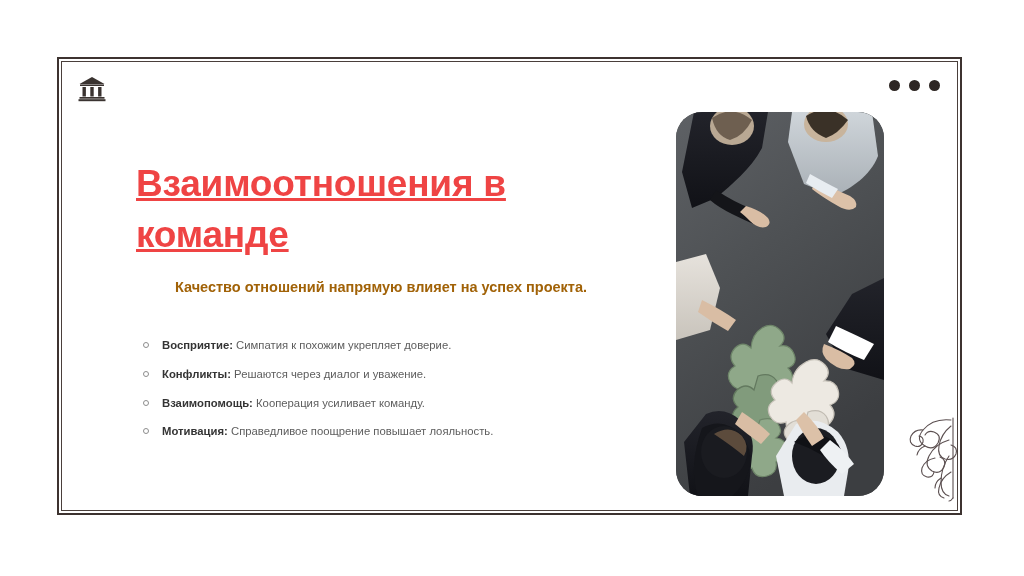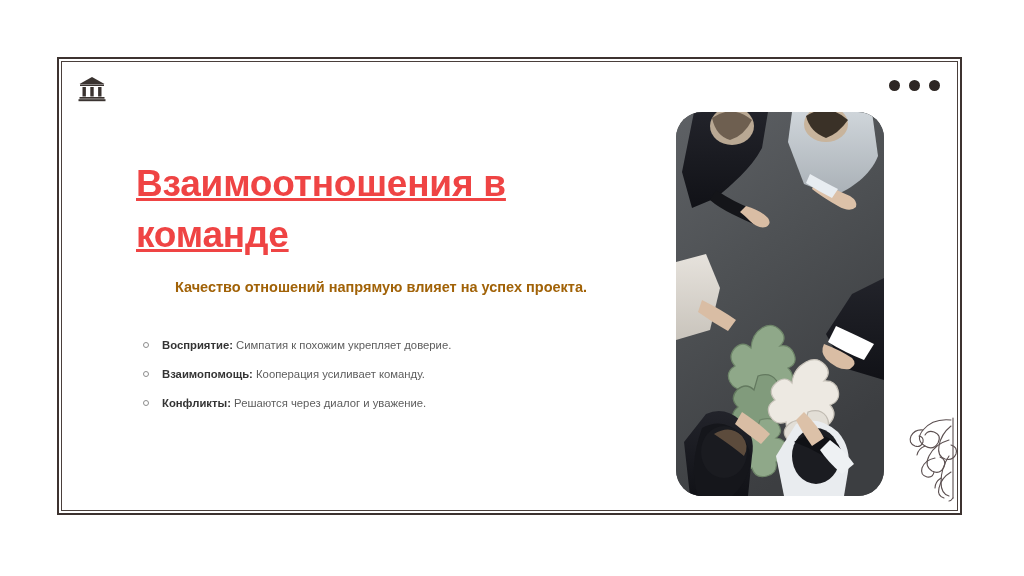--- a/index.html
+++ b/index.html
@@ -184,24 +184,27 @@
 
   <div class="title">Взаимоотношения в команде</div>
 
   <div class="subtitle">Качество отношений напрямую влияет на успех проекта.</div>
 
   <ul class="bullets">
     <li>
       <span class="marker"></span><span class="lbl">Восприятие:</span><span class="txt"> Симпатия к похожим укрепляет доверие.</span>
     </li>
     <li>
+      <span class="marker"></span><span class="lbl">Конфликты:</span><span class="txt"> Решаются через диалог и уважение.</span>
+    </li>
+    <li>
       <span class="marker"></span><span class="lbl">Взаимопомощь:</span><span class="txt"> Кооперация усиливает команду.</span>
     </li>
     <li>
-      <span class="marker"></span><span class="lbl">Конфликты:</span><span class="txt"> Решаются через диалог и уважение.</span>
+      <span class="marker"></span><span class="lbl">Мотивация:</span><span class="txt"> Справедливое поощрение повышает лояльность.</span>
     </li>
   </ul>
 
   <div class="photo">
     <svg viewBox="0 0 208 384" xmlns="http://www.w3.org/2000/svg" preserveAspectRatio="xMidYMid slice">
       <defs>
         <linearGradient id="tbl" x1="0" y1="0" x2="0.4" y2="1">
           <stop offset="0%" stop-color="#5e6165"></stop>
           <stop offset="45%" stop-color="#4e5154"></stop>
           <stop offset="100%" stop-color="#3c3e41"></stop>

